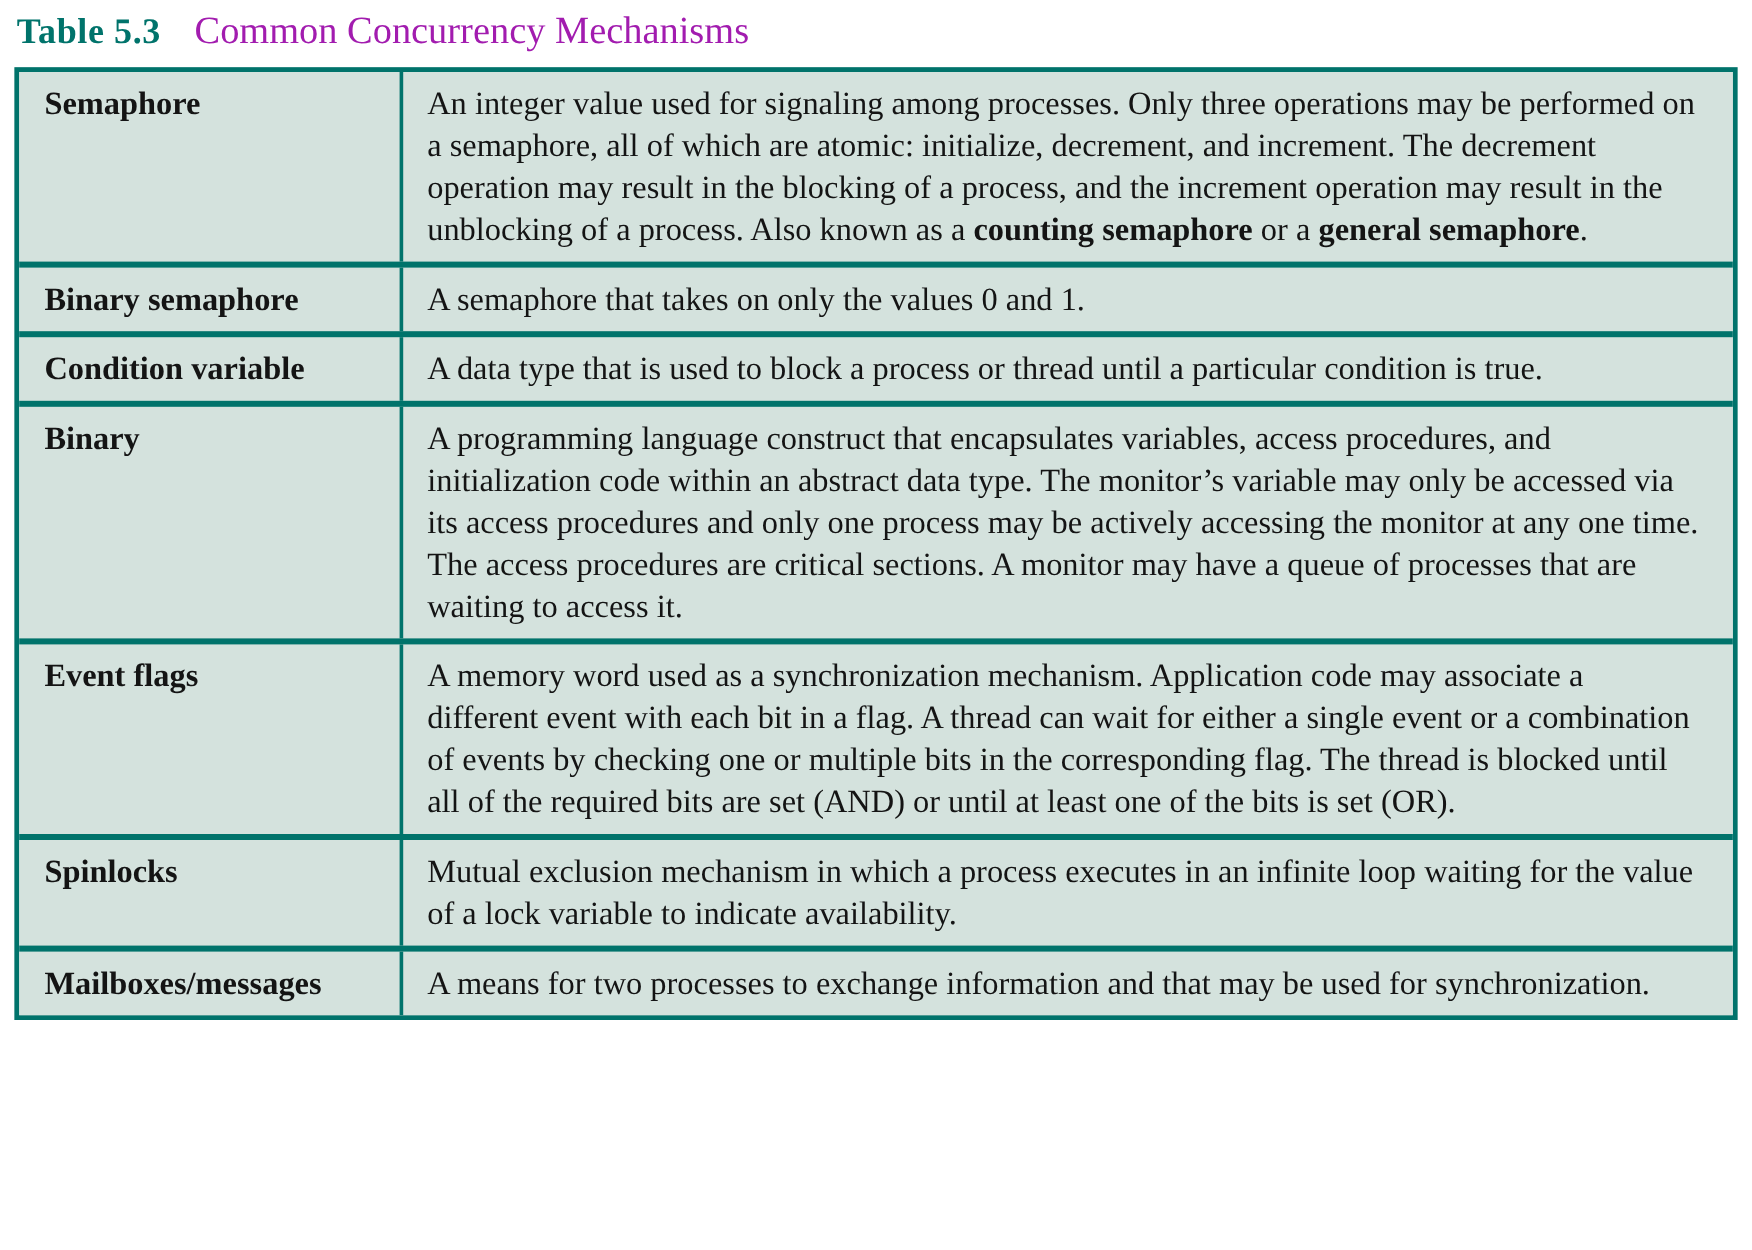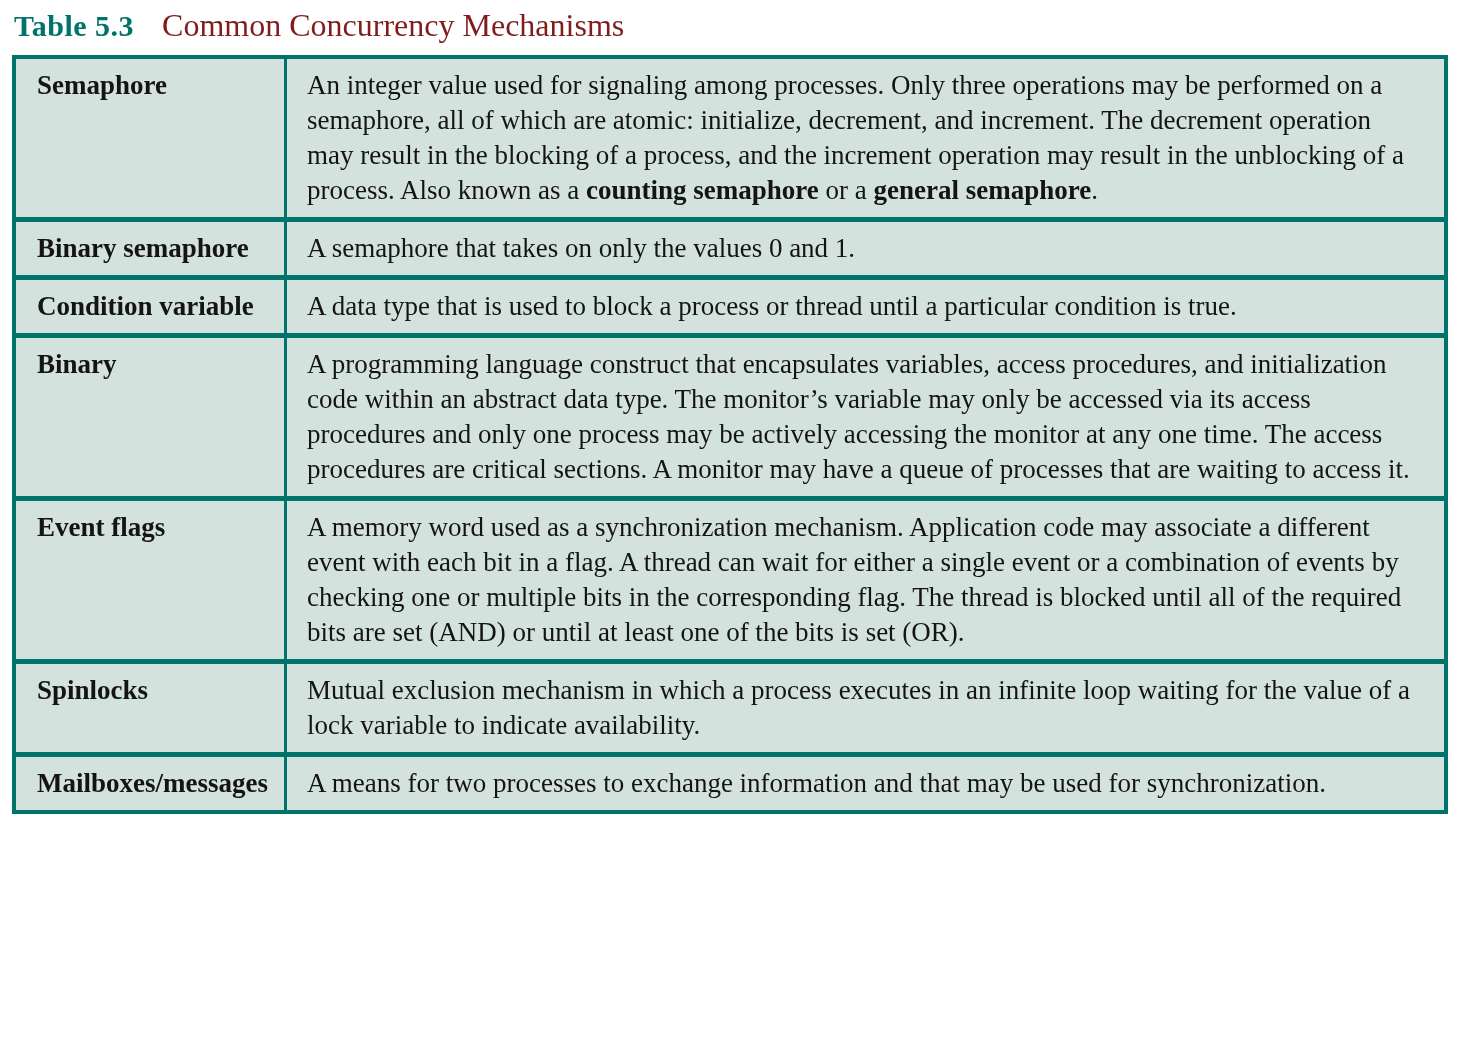--- a/index.html
+++ b/index.html
@@ -29,38 +29,38 @@
   }
   .cap-label {
     color: var(--teal);
     font-weight: bold;
     font-size: 30px;
     margin-right: 28px;
     letter-spacing: 0.5px;
     margin-top: 44px;
   }
   .cap-text {
-    color: #7f1d1d;
+    color: #a21caf;
     font-size: 32px;
   }
   .ctable {
     margin: 0 12px;
     border: 4px solid var(--teal);
     background: var(--cellbg);
   }
   .row {
     display: flex;
     align-items: stretch;
     background: var(--cellbg);
     border-top: 5px solid var(--teal);
   }
   .row:first-child { border-top: none; }
   .term {
     flex: none;
-    width: 271px;
+    width: 320px;
     border-right: 3px solid var(--teal);
     padding: 9px 10px 9px 21px;
     font-weight: bold;
     font-size: 27px;
     line-height: 35px;
   }
   .desc {
     flex: 1;
     padding: 9px 26px 9px 20px;
     font-size: 27px;

